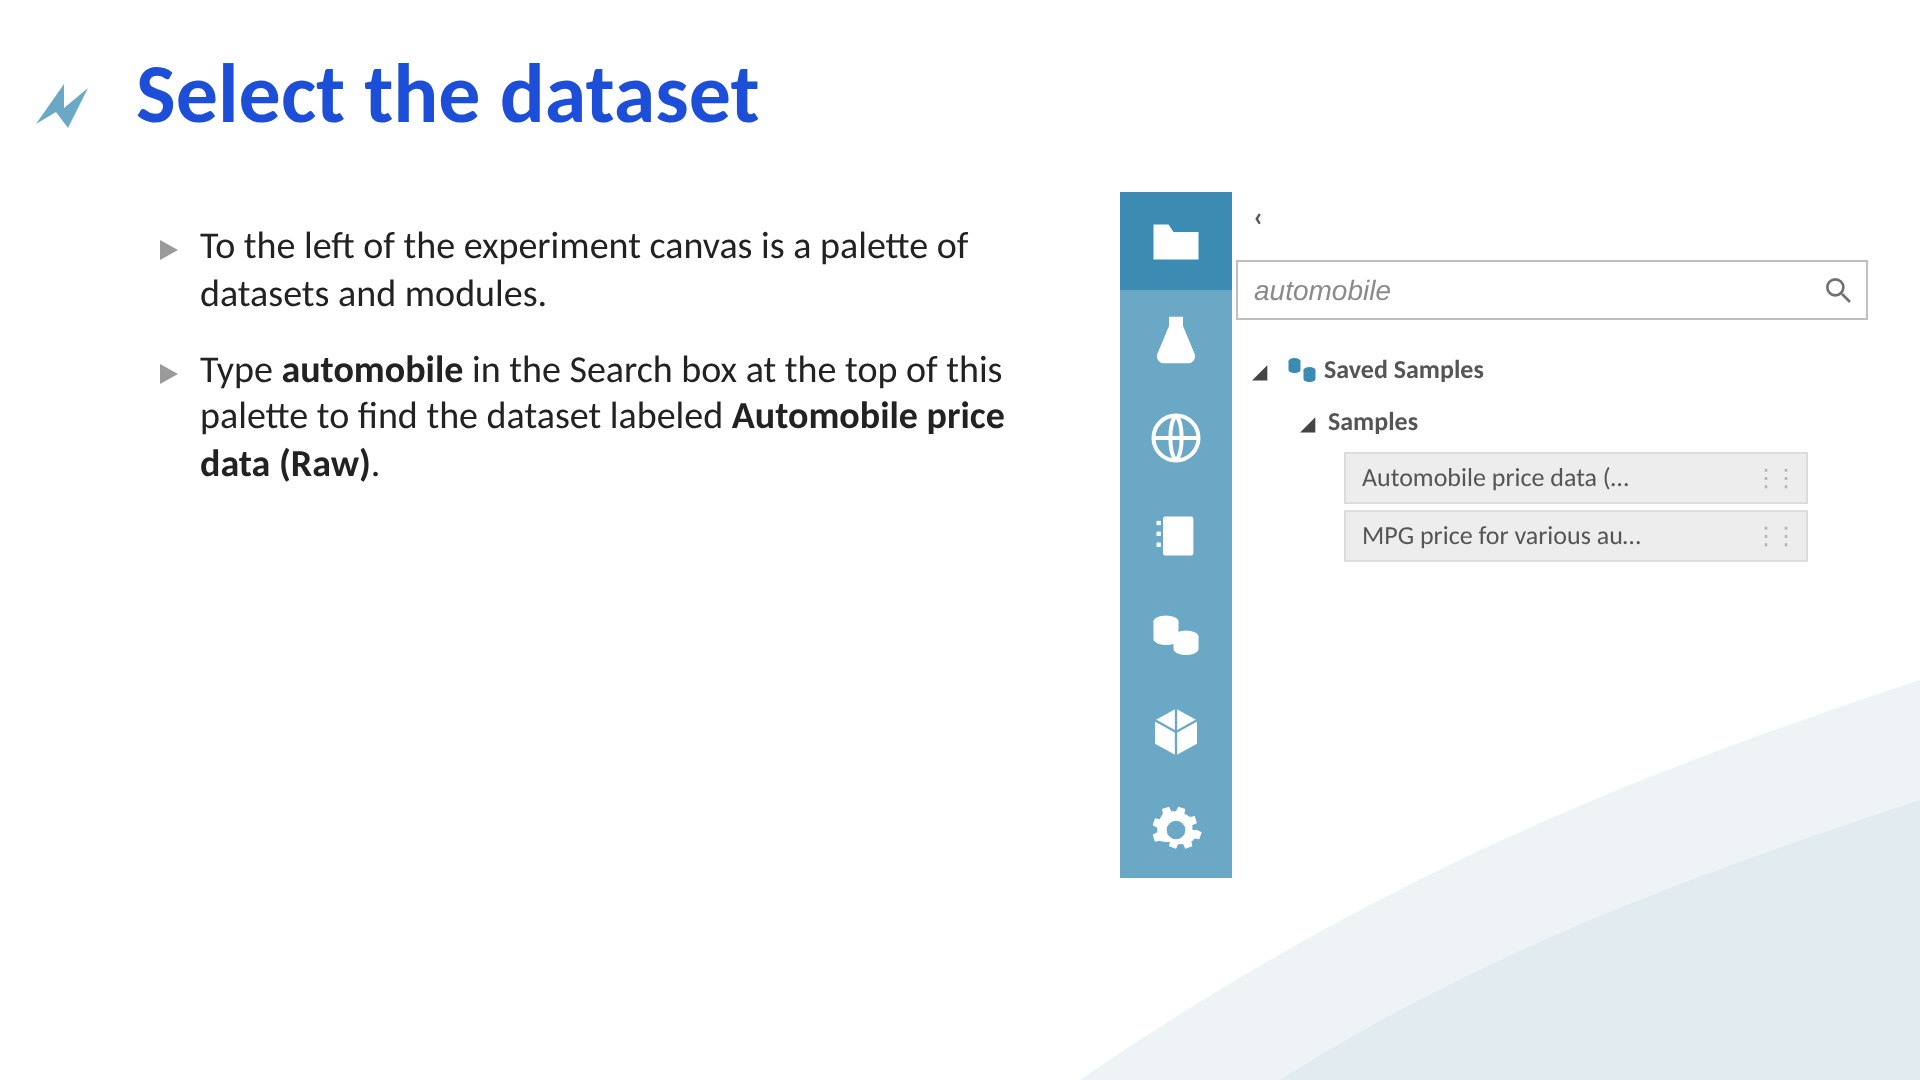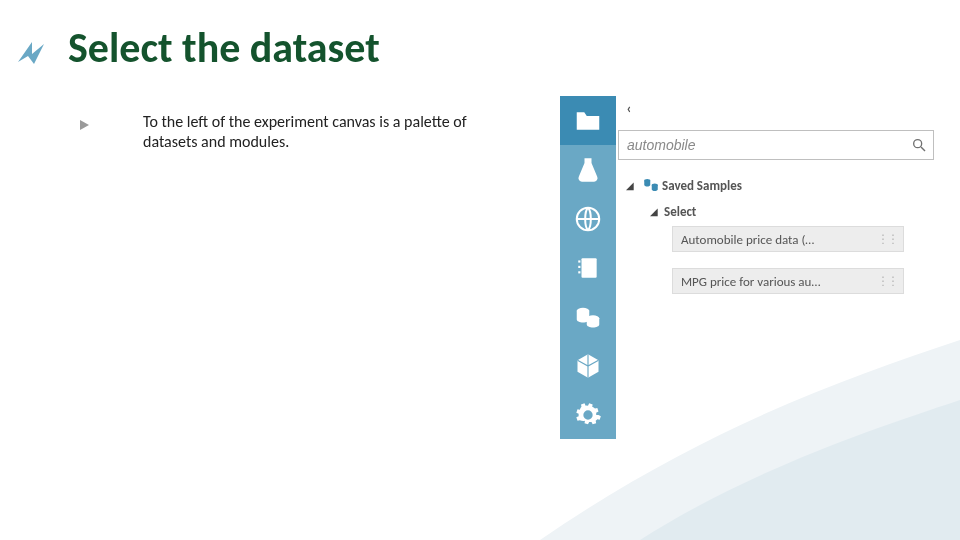--- a/index.html
+++ b/index.html
@@ -9,30 +9,30 @@
     background: #fff;
     position: relative; overflow: hidden;
   }
   .logo {
     position: absolute; left: 14px; top: 34px;
     width: 40px; height: 40px;
   }
   .title {
     position: absolute; left: 68px; top: 22px;
     font-size: 42px; font-weight: 600;
-    color: #14532d;
+    color: #1d4ed8;
   }
   .bullets {
     position: absolute; left: 78px; top: 112px;
     width: 430px;
   }
   .b-item {
     display: flex; align-items: flex-start;
     margin-bottom: 14px;
-    color: #222; font-size: 16px; line-height: 1.25; gap: 43px;
+    color: #222; font-size: 19px; line-height: 1.25;
   }
   .b-ico {
     flex: 0 0 14px; margin-top: 6px; margin-right: 8px;
   }
   .b-text b { font-weight: 700; }
   .screenshot {
     position: absolute; left: 560px; top: 96px;
     width: 398px; height: 350px;
     background: #fff;
   }
@@ -87,21 +87,21 @@
     width: 14px; font-size: 10px; color:#444;
   }
   .node-ico {
     width: 22px; display:flex; justify-content:center; color:#3b8bb3;
   }
   .node-label { font-weight: 600; }
   .subnode { padding-left: 24px; }
   .item-row {
     display:flex; align-items:center; justify-content:space-between;
     background:#ededed; border:1px solid #dcdcdc;
-    height:26px; margin-bottom:16px; padding:0 6px 0 8px;
+    height:26px; margin-bottom:3px; padding:0 6px 0 8px;
     font-size:13px; color:#555;
     cursor: grab;
   }
   .item-row .grip { color:#b5b5b5; font-size:12px; letter-spacing:-2px; }
   .items { padding-left: 46px; margin-top:2px; width: 278px; }
   .decor {
     position:absolute; right:0; bottom:0; width:420px; height:200px;
     pointer-events:none;
   }
 </style>
@@ -115,20 +115,26 @@
 </div>
 
 <h1 class="title">Select the dataset</h1>
 
 <div class="bullets">
   <div class="b-item">
     <svg class="b-ico" width="14" height="14" viewBox="0 0 14 14">
         <path d="M2 2 L11 7 L2 12 Z" fill="#9a9a9a"></path>
       </svg>
     <div class="b-text">To the left of the experiment canvas is a palette of datasets and modules.</div>
+  </div>
+  <div class="b-item">
+    <svg class="b-ico" width="14" height="14" viewBox="0 0 14 14">
+        <path d="M2 2 L11 7 L2 12 Z" fill="#9a9a9a"></path>
+      </svg>
+    <div class="b-text">Type <b>automobile</b> in the Search box at the top of this palette to find the dataset labeled <b>Automobile price data (Raw)</b>.</div>
   </div>
 </div>
 
 <div class="screenshot">
 
   <div class="vnav">
     <div class="navcell">
       <svg width="30" height="30" viewBox="0 0 24 24" fill="#fff">
           <path d="M3 5h6l2 3h10v11H3z"></path>
         </svg>
@@ -193,21 +199,21 @@
             <ellipse cx="7" cy="6" rx="4" ry="2"></ellipse>
             <path d="M3 6v6c0 1.1 1.8 2 4 2s4-.9 4-2V6"></path>
             <ellipse cx="17" cy="12" rx="4" ry="2"></ellipse>
             <path d="M13 12v6c0 1.1 1.8 2 4 2s4-.9 4-2v-6"></path>
           </svg>
       </span>
       <span class="node-label">Saved Samples</span>
     </div>
     <div class="tree-node subnode">
       <span class="caret">◢</span>
-      <span class="node-label">Select</span>
+      <span class="node-label">Samples</span>
     </div>
     <div class="items">
       <div class="item-row">
         <span>Automobile price data (…</span>
         <span class="grip">⋮⋮</span>
       </div>
       <div class="item-row">
         <span>MPG price for various au…</span>
         <span class="grip">⋮⋮</span>
       </div>

